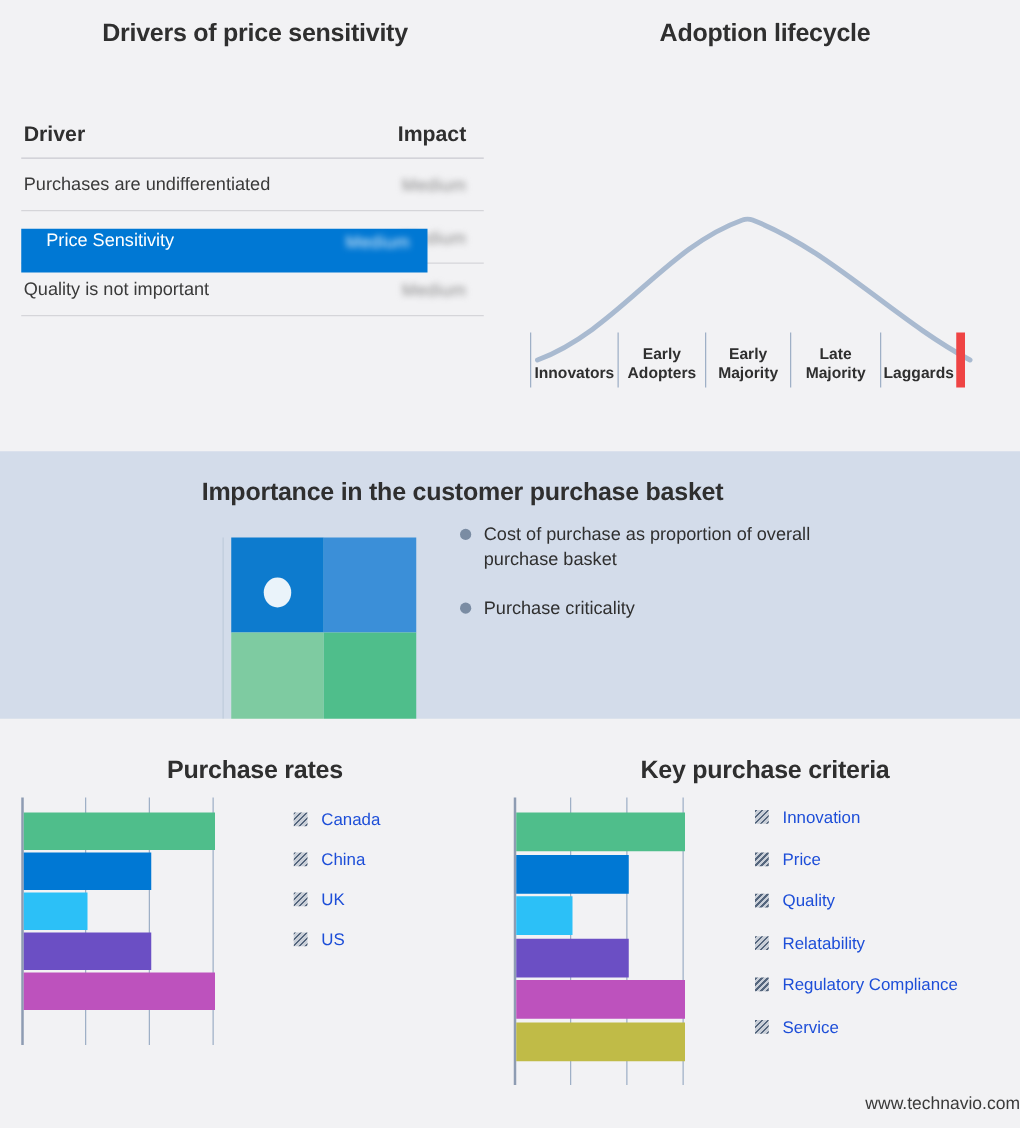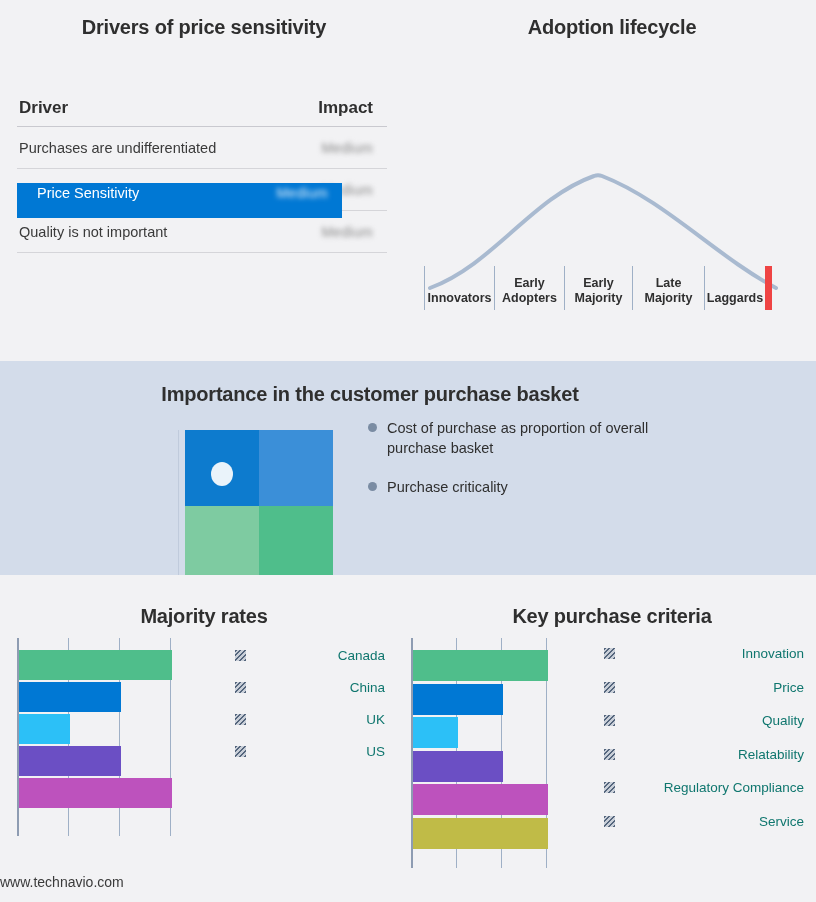--- a/index.html
+++ b/index.html
@@ -107,31 +107,31 @@
   #bot-right{left:408px;top:575px;width:408px;height:327px;background:#f2f2f4;}
   #bl-title{position:absolute;left:0;top:30px;width:408px;}
   #br-title{position:absolute;left:0;top:30px;width:408px;}
 
   .barchart{position:absolute;}
   .axis-line{position:absolute;left:0;top:0;width:2px;background:#8e9cb2;}
   .gridline{position:absolute;top:0;width:1px;background:#9fb0c6;}
   .bar{position:absolute;height:32px;}
 
   .blegend{position:absolute;}
-  .bl-item{display:flex;align-items:center;font-size:13.5px;color:#0f766e;justify-content:space-between;}
+  .bl-item{display:flex;align-items:center;font-size:13.5px;color:#1d4ed8;}
   .hatch{
     flex:0 0 auto;width:11px;height:11px;margin-right:11px;
     background:
       repeating-linear-gradient(135deg,#55667d 0 1.5px,#c9cfd8 1.5px 3.4px);
   }
 
   
   #footer{
     position:absolute;left:0;top:874px;width:816px;
-    text-align:left;font-size:14px;color:#3a3a3a;
+    text-align:right;font-size:14px;color:#3a3a3a;
   }
 </style>
 </head>
 <body>
 
 <section class="panel" id="top-left">
   <div class="sec-title" id="tl-title">Drivers of price sensitivity</div>
 
   <div class="tbl">
     <div class="tbl-row head">
@@ -209,21 +209,21 @@
     <span class="ml-dot"></span>
     <span>Cost of purchase as proportion of overall purchase basket</span>
   </div>
   <div class="ml-item">
     <span class="ml-dot"></span>
     <span>Purchase criticality</span>
   </div>
 </div>
 
 <section class="panel" id="bot-left">
-  <div class="sec-title" id="bl-title">Majority rates</div>
+  <div class="sec-title" id="bl-title">Purchase rates</div>
   <div class="barchart" id="chart0" style="left:17px;top:63px;width:210px;height:198px;">
       <div class="axis-line" style="height: 198px;"></div>
       <div class="gridline" style="left: 51px; height: 198px;"></div>
       <div class="gridline" style="left: 102px; height: 198px;"></div>
       <div class="gridline" style="left: 153px; height: 198px;"></div>
       <div class="bar" style="left: 2px; top: 12px; width: 153px; height: 30px; background: rgb(79, 190, 139);"></div>
       <div class="bar" style="left: 2px; top: 44px; width: 102px; height: 30px; background: rgb(0, 120, 212);"></div>
       <div class="bar" style="left: 2px; top: 76px; width: 51px; height: 30px; background: rgb(44, 192, 247);"></div>
       <div class="bar" style="left: 2px; top: 108px; width: 102px; height: 30px; background: rgb(107, 79, 196);"></div>
       <div class="bar" style="left: 2px; top: 140px; width: 153px; height: 30px; background: rgb(189, 82, 189);"></div>

